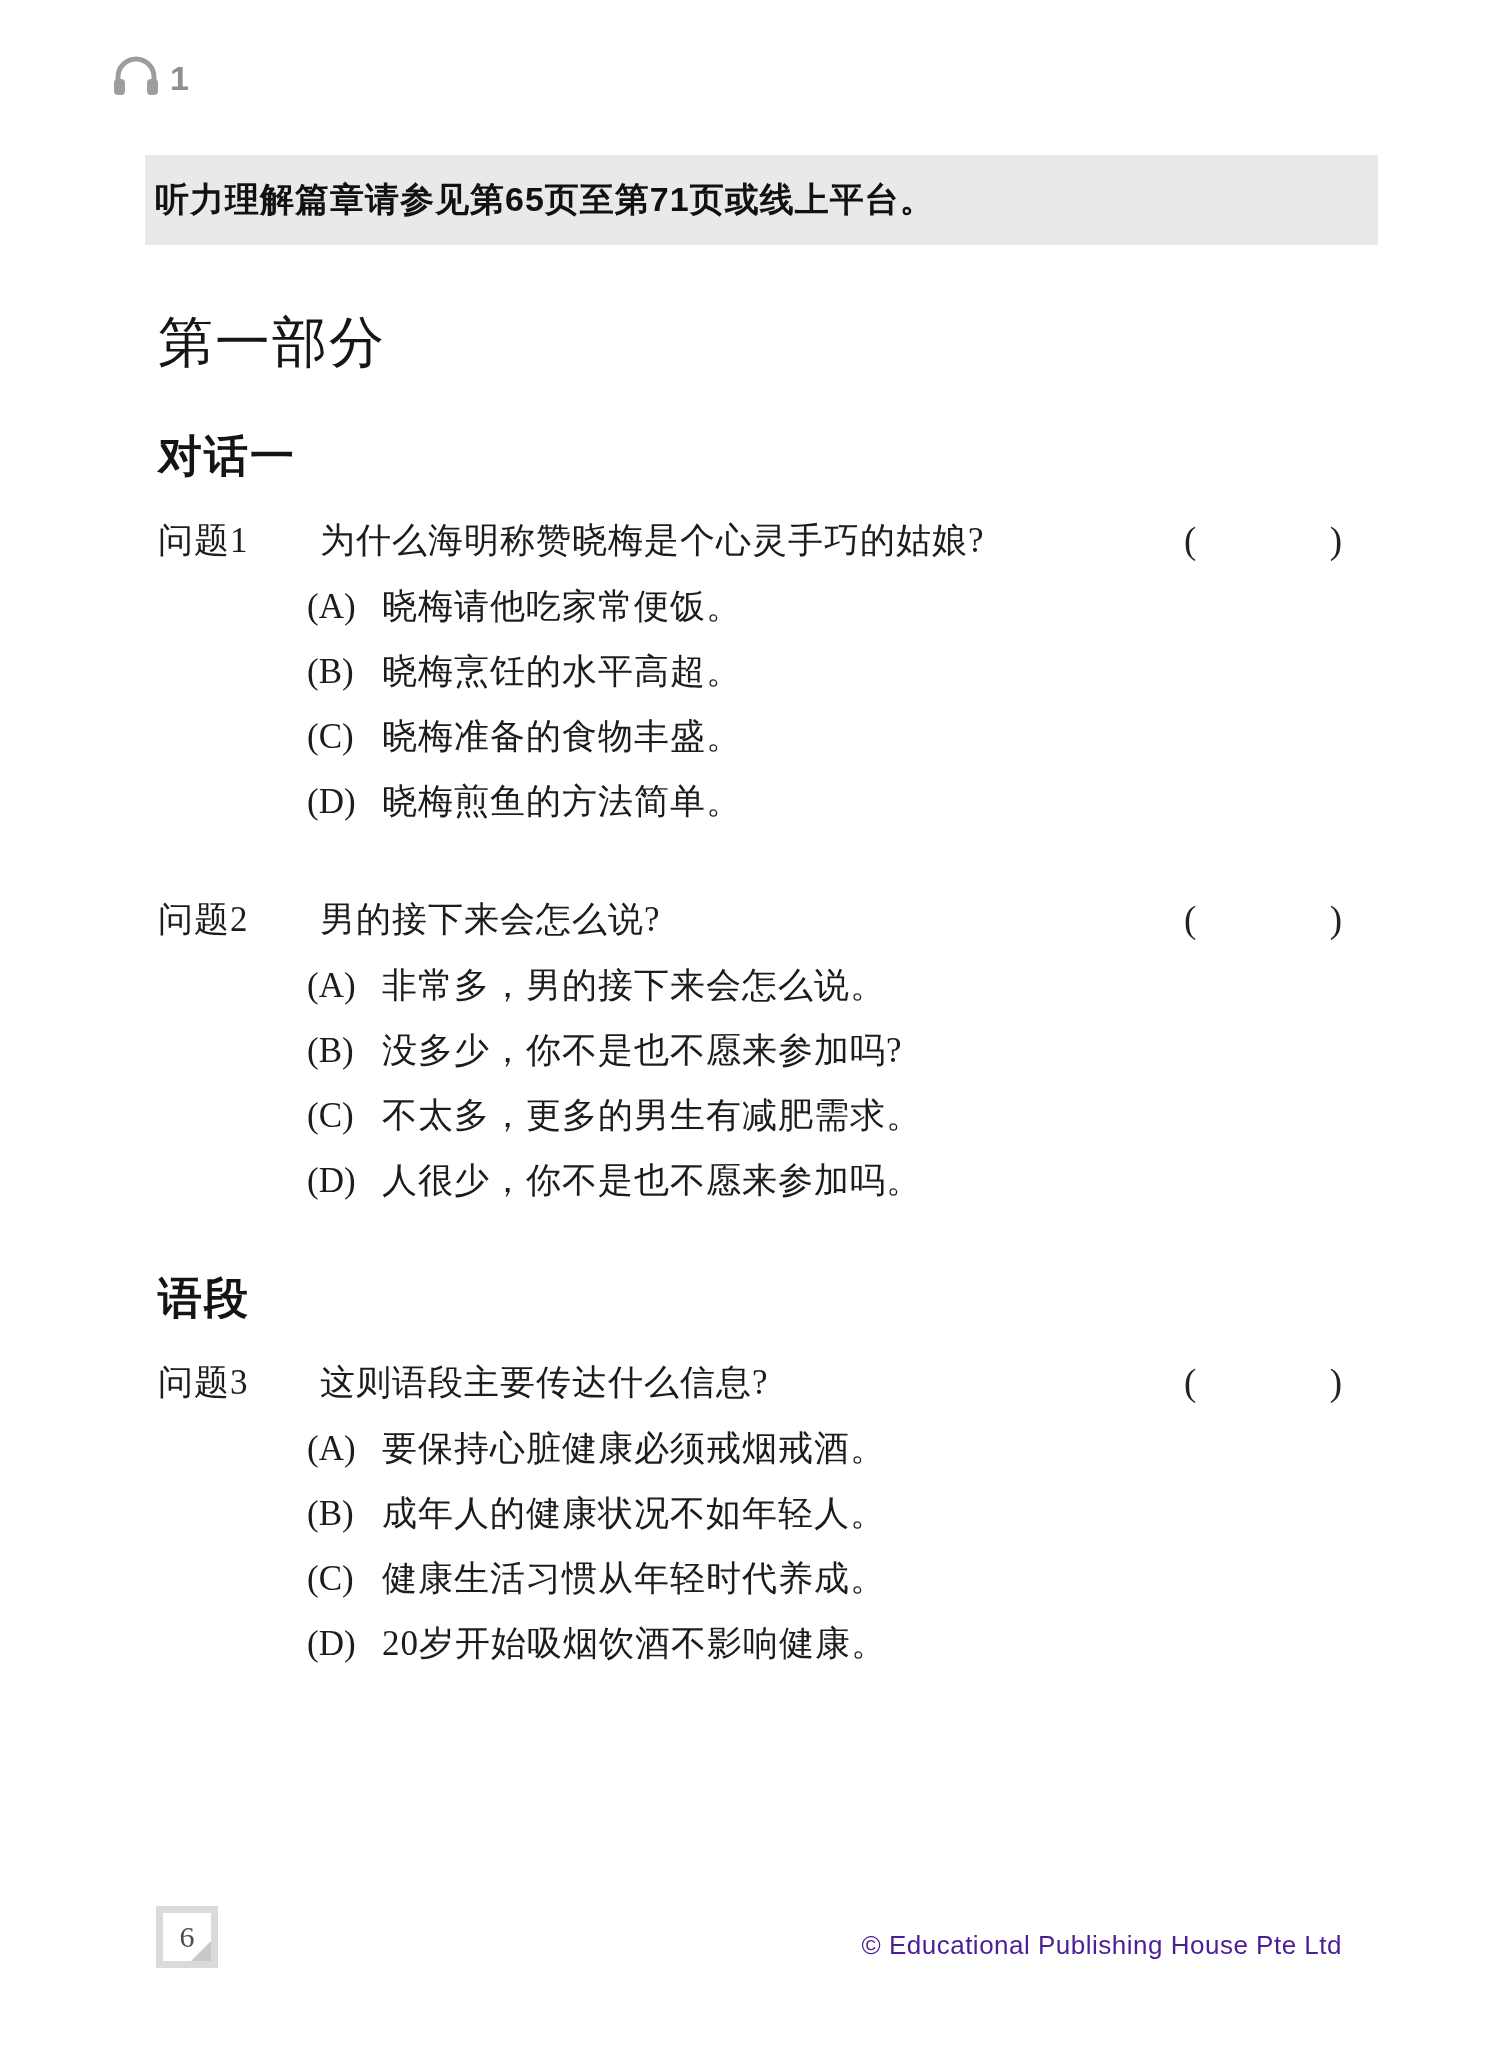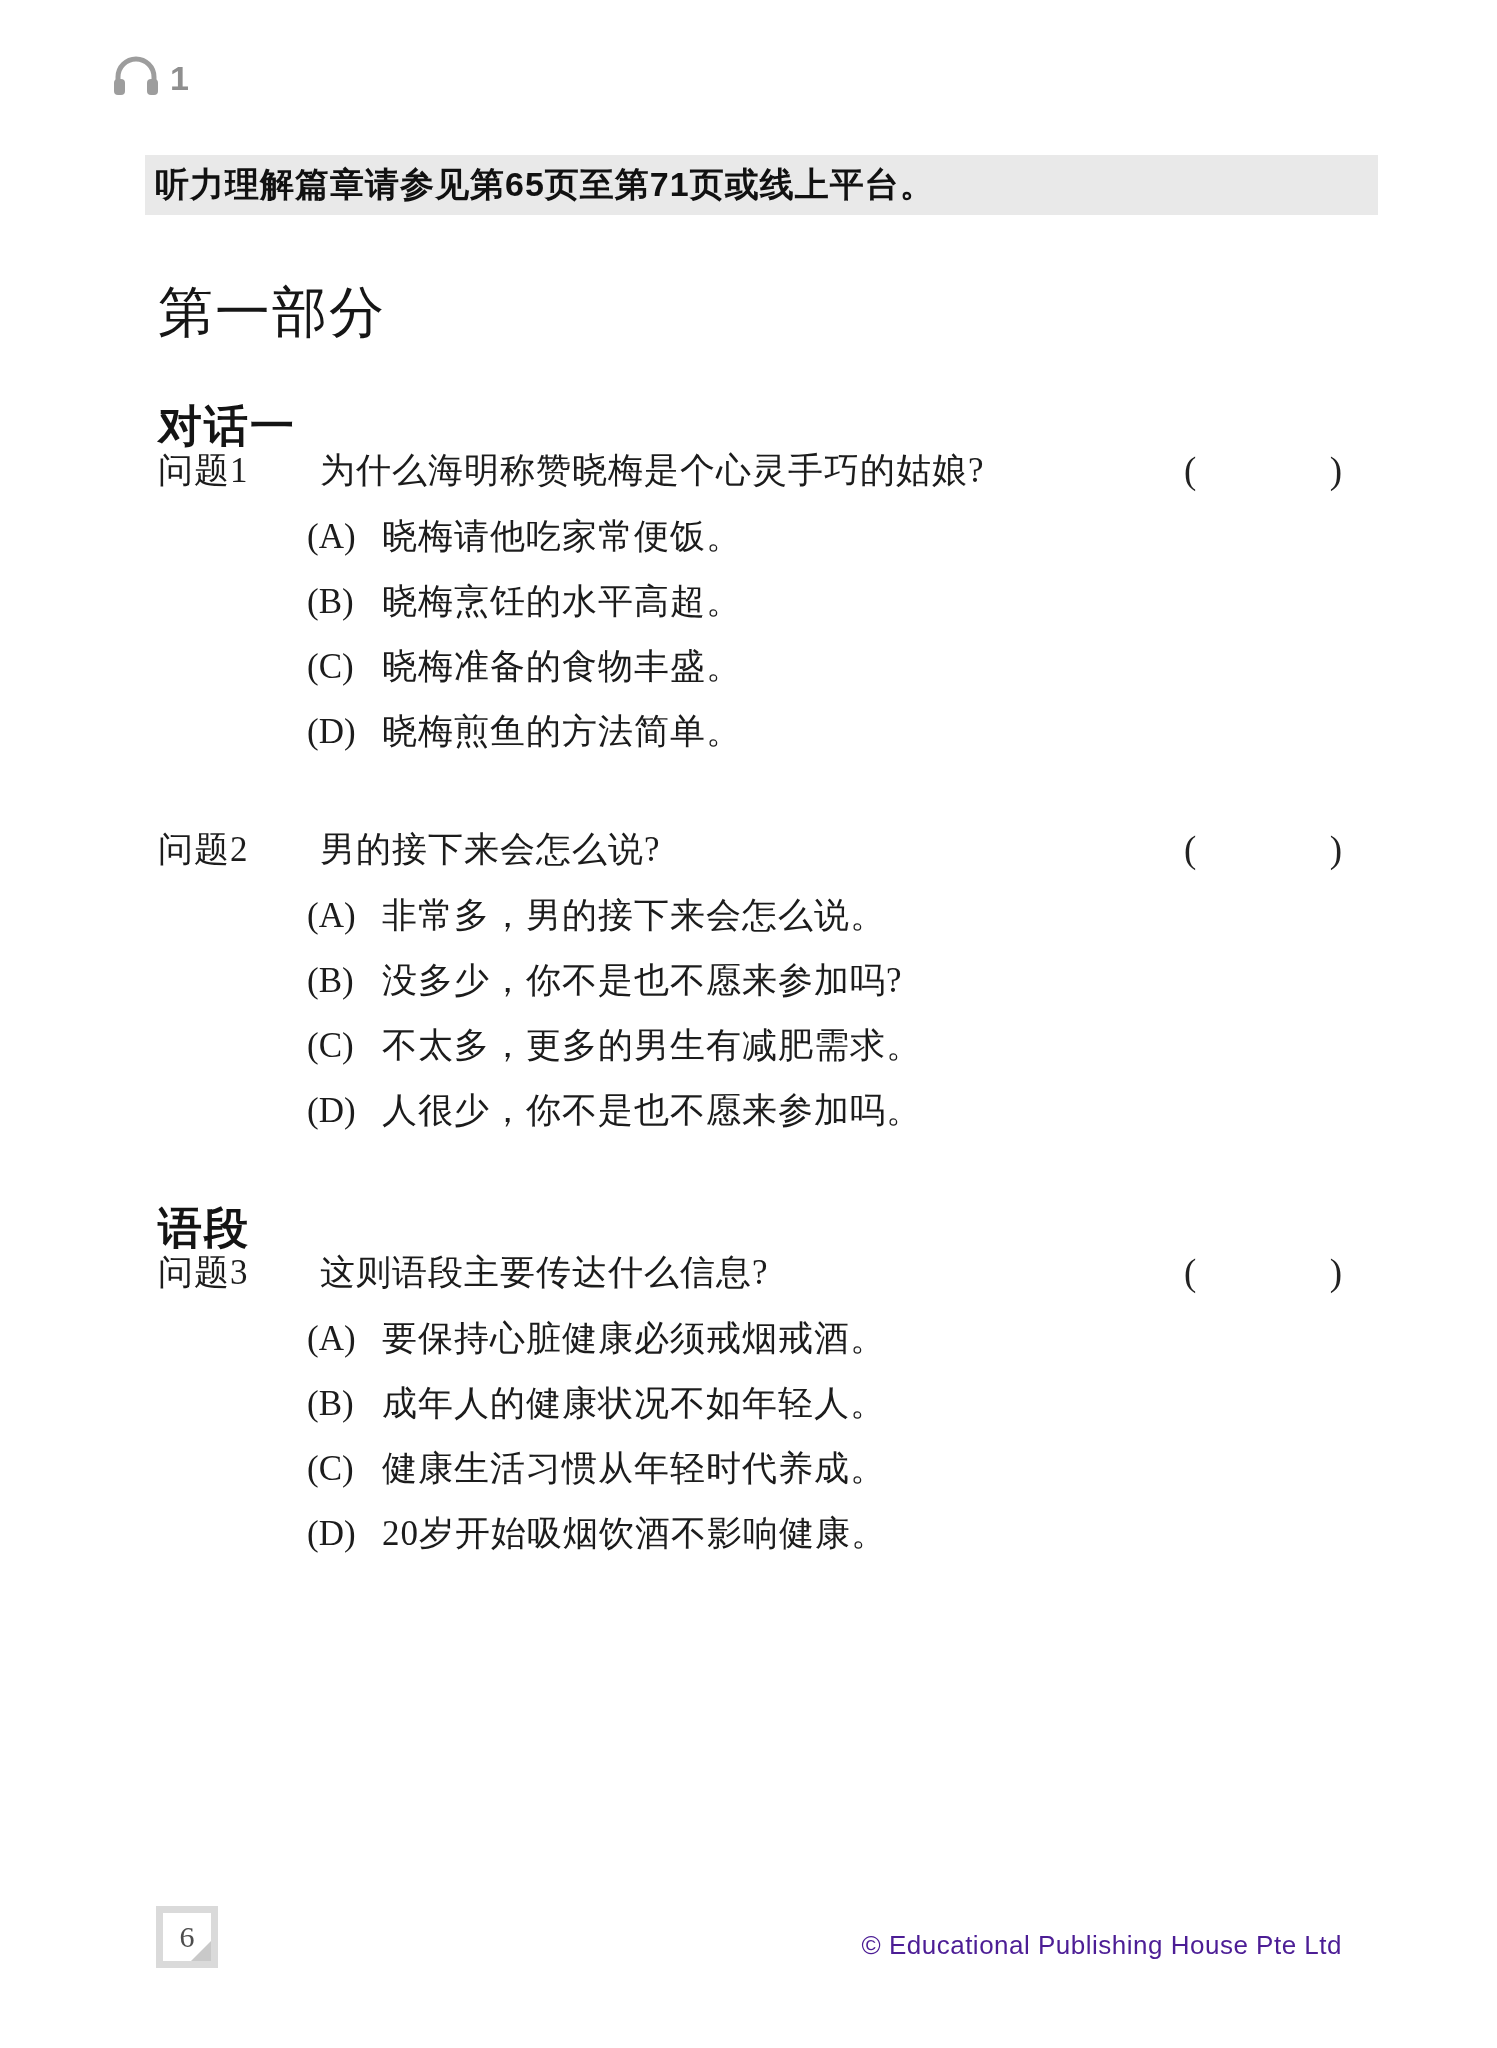--- a/index.html
+++ b/index.html
@@ -36,21 +36,21 @@
   
   .content {
     position: absolute;
     left: 145px;
     top: 155px;
     width: 1233px;
   }
 
   .notice-banner {
     background: #e9e9e9;
-    height: 60px;
+    height: 90px;
     display: flex;
     align-items: center;
     padding-left: 10px;
     box-sizing: border-box;
     font-family: "Liberation Sans", "DejaVu Sans", sans-serif;
     font-weight: bold;
     font-size: 34px;
     letter-spacing: 1px;
     color: #111;
     text-align: right;
@@ -78,20 +78,21 @@
     font-weight: bold;
     font-size: 44px;
     line-height: 44px;
     letter-spacing: 2px;
     color: #141414;
   }
 
   .question-row {
     display: flex;
     align-items: flex-end;
+    margin-top: 40px;
     padding-right: 36px;
     font-size: 35px;
     line-height: 44px;
   }
   .q-label {
     flex: none;
     width: 162px;
     letter-spacing: 1px;
   }
   .q-text {

